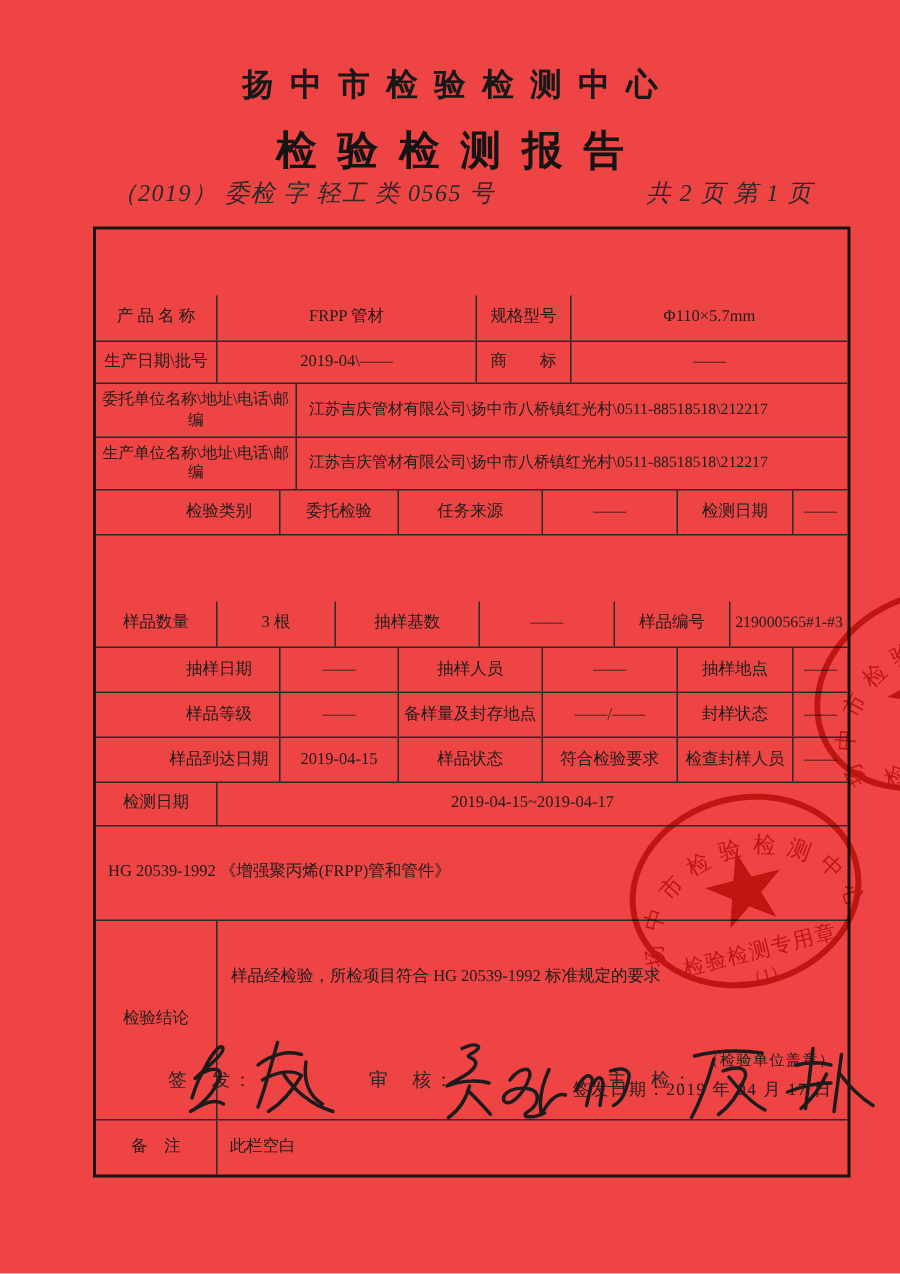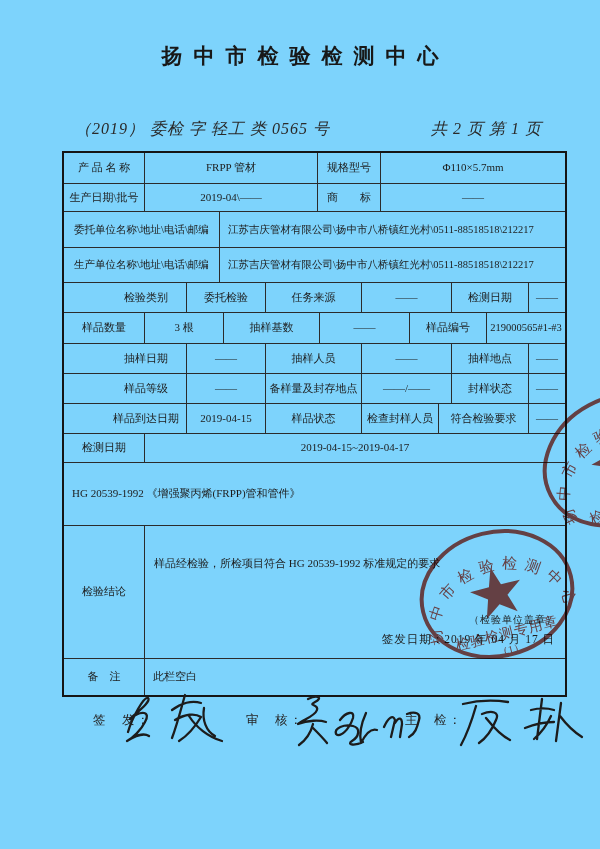--- a/index.html
+++ b/index.html
@@ -1,21 +1,21 @@
 <!DOCTYPE html>
 <html lang="zh"><head>
 <meta charset="utf-8">
 <style>
   html,body{margin:0;padding:0;}
   body{
     width:600px;height:849px;background:#ffffff;position:relative;overflow:hidden;
     font-family:"Liberation Serif","DejaVu Serif",serif;color:#1d1d1d;
     -webkit-font-smoothing:antialiased;
   }
-  .page{position:absolute;inset:0;background:#7dd3fc;}
+  .page{position:absolute;inset:0;background:#ef4444;}
   
   .org-title{
     position:absolute;top:42px;left:0;right:0;text-align:center;
     font-size:21px;font-weight:bold;letter-spacing:11px;text-indent:11px;color:#181818;
   }
   .report-title{
     position:absolute;top:82px;left:0;right:0;text-align:center;
     font-size:27px;font-weight:bold;letter-spacing:14px;text-indent:14px;color:#141414;
   }
   .ref-row{
@@ -33,49 +33,50 @@
   .tcell{
     display:flex;align-items:center;justify-content:center;text-align:center;
     border-right:1px solid #2b2b2b;box-sizing:border-box;padding:1px 2px;line-height:1.25;
   }
   .tcell:last-child{border-right:none;flex:1;}
   .al{justify-content:flex-start;text-align:left;padding-left:8px;}
   .small{font-size:10.5px;}
   .w81{width:81px;flex:none;}
   .w173{width:173px;flex:none;}
   .w63{width:63px;flex:none;}
-  .w156{width:156px;flex:none;}
+  .w156{width:134px;flex:none;}
   .w79{width:79px;flex:none;}
   .w96{width:96px;flex:none;}
   .w90{width:90px;flex:none;}
   .w77{width:77px;flex:none;}
-  .h30{height:30px;} .h27{height:27px;} .h35{height:35px;} .h34{height:34px;}
+  .h30{height:30px;margin-top:44px;} .h27{height:27px;} .h35{height:35px;} .h34{height:34px;}
   .h29{height:29px;padding-left:42px;} .h28{height:28px;} .h62{height:62px;} .h132{height:132px;} .h36{height:36px;}
   
   .concl-cell{position:relative;display:block;padding:0;}
   .concl-text{position:absolute;top:30px;left:9px;right:90px;text-align:left;line-height:1.4;}
   .seal-hint{position:absolute;right:8px;top:88px;font-size:10px;letter-spacing:1px;}
   .issue-date{position:absolute;right:10px;top:106px;font-size:11.5px;letter-spacing:1px;}
   
   .stamp{position:absolute;mix-blend-mode:multiply;opacity:.88;pointer-events:none;}
   .stamp-main{left:407px;top:514px;transform:rotate(-14deg);}
   .stamp-edge{left:528px;top:380px;transform:rotate(-28deg);}
   
   .sig-label{position:absolute;font-size:12.5px;letter-spacing:2px;color:#262626;top:712px;}
-  .sig-label.l1{left:77px;margin-left:16px;} .sig-label.l2{left:246px;} .sig-label.l3{left:405px;}
+  .sig-label.l1{left:96px;margin-left:16px;} .sig-label.l2{left:246px;} .sig-label.l3{left:405px;}
   .sig-svg{position:absolute;}
   .sig1{left:116px;top:686px;} .sig2{left:288px;top:690px;} .sig3{left:455px;top:688px;}
   .sig-svg path{stroke:#1c1c1c;stroke-width:2.3;fill:none;stroke-linecap:round;stroke-linejoin:round;}
 </style>
 </head>
 <body>
 
 <div class="page">
 
   <div class="org-title">扬中市检验检测中心</div>
+  <div class="report-title">检验检测报告</div>
   <div class="ref-row">
     <span>（2019） 委检 字 轻工 类 0565 号</span>
     <span>共 2 页 第 1 页</span>
   </div>
 
   <div class="report-table">
 
     <div class="trow h30">
       <div class="tcell w81">产 品 名 称</div>
       <div class="tcell w173">FRPP 管材</div>
@@ -133,22 +134,22 @@
       <div class="tcell w96">备样量及封存地点</div>
       <div class="tcell w90">——/——</div>
       <div class="tcell w77">封样状态</div>
       <div class="tcell">——</div>
     </div>
 
     <div class="trow h29">
       <div class="tcell w81">样品到达日期</div>
       <div class="tcell w79">2019-04-15</div>
       <div class="tcell w96">样品状态</div>
+      <div class="tcell w90">符合检验要求</div>
       <div class="tcell w77">检查封样人员</div>
-      <div class="tcell w90">符合检验要求</div>
       <div class="tcell">——</div>
     </div>
 
     <div class="trow h28">
       <div class="tcell w81">检测日期</div>
       <div class="tcell">2019-04-15~2019-04-17</div>
     </div>
 
     <div class="trow h62">
       <div class="tcell al">HG 20539-1992 《增强聚丙烯(FRPP)管和管件》</div>

